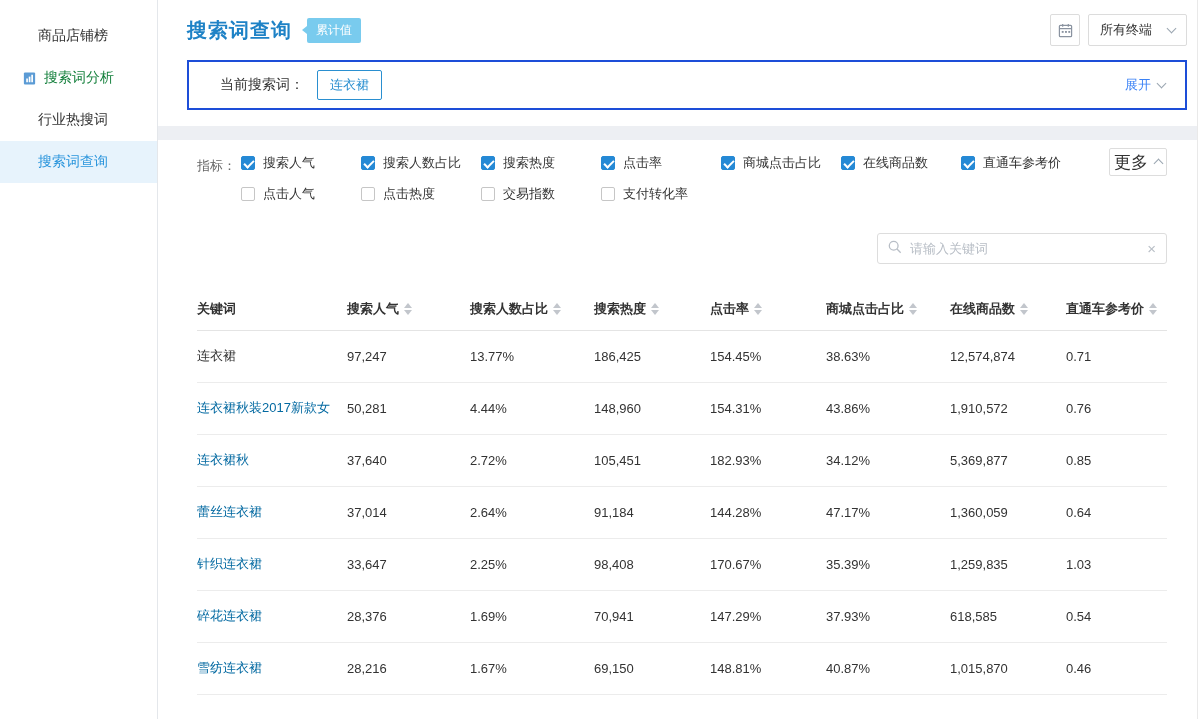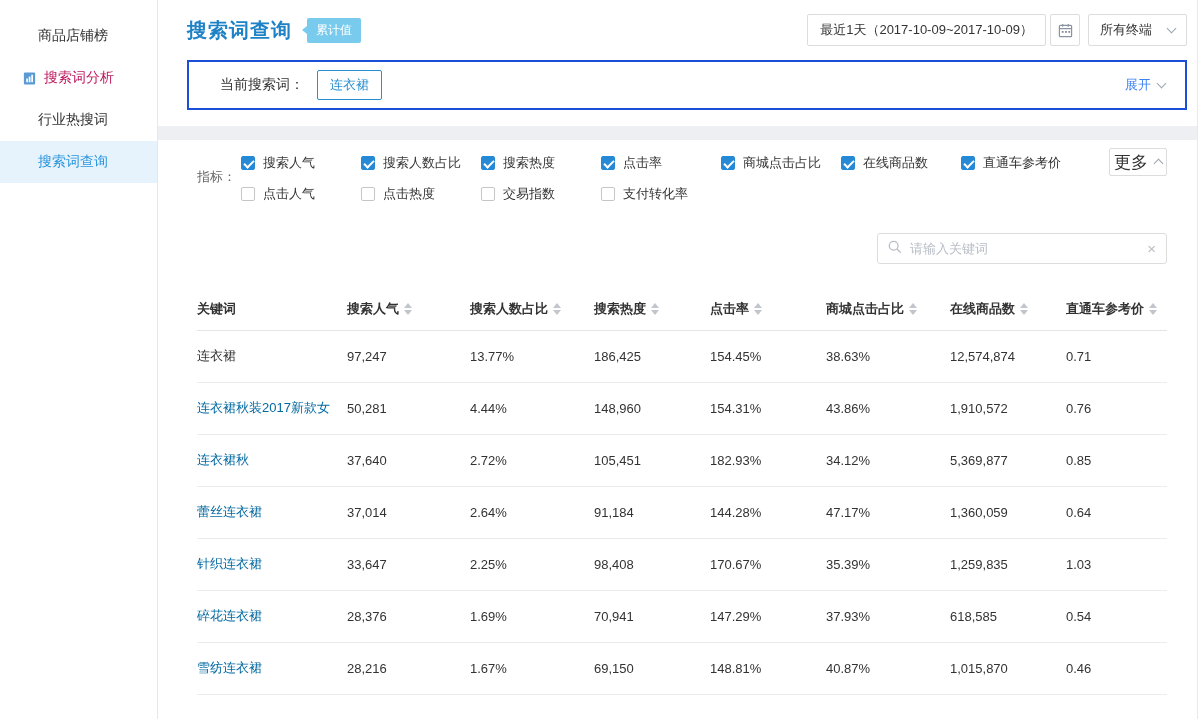--- a/index.html
+++ b/index.html
@@ -6,21 +6,21 @@
   html, body { width: 1204px; height: 719px; overflow: hidden; }
   body {
     font-family: "Liberation Sans", "DejaVu Sans", sans-serif;
     background: #fff; color: #333; font-size: 13px;
   }
   .app { display: flex; width: 100%; height: 100%; }
 
   
   .sidebar { width: 158px; flex-shrink: 0; border-right: 1px solid #e4e7eb; padding-top: 15px; background: #fff; }
   .sb-item { height: 42px; display: flex; align-items: center; padding-left: 38px; font-size: 14px; color: #333; cursor: pointer; }
-  .sb-item.muted { color: #be185d; padding-left: 22px; gap: 7px; }
+  .sb-item.muted { color: #15803d; padding-left: 22px; gap: 7px; }
   .sb-item.active { background: #e7f3fc; color: #2a95dc; }
   .sb-icon { width: 15px; height: 15px; display: inline-flex; flex-shrink: 0; }
 
   
   .main { flex: 1; position: relative; padding: 0 17px 0 29px; background: #fff; }
 
   .topbar { height: 60px; display: flex; align-items: center; justify-content: space-between; }
   .title-wrap { display: flex; align-items: center; }
   .page-title { font-size: 20px; font-weight: bold; color: #1e82c6; letter-spacing: 1px; }
   .badge { position: relative; margin-left: 15px; background: #79cbee; color: #fff; font-size: 12px; padding: 4px 9px; border-radius: 2px; }
@@ -38,21 +38,21 @@
   .filter-card { border: 2px solid #1d4ed8; height: 50px; display: flex; align-items: center; padding: 0 20px 0 31px; }
   .ft-label { font-size: 14px; color: #333; }
   .term-chip { margin-left: 13px; border: 1px solid #2a8fd0; color: #2a8fd0; font-size: 13px; padding: 5px 12px; border-radius: 2px; background: #fff; cursor: pointer; }
   .expand { margin-left: auto; display: flex; align-items: center; gap: 7px; color: #3b82f6; font-size: 13px; cursor: pointer; }
 
   .gray-strip { height: 14px; background: #edeff3; margin: 16px -17px 0 -29px; }
 
   
   .content { padding: 0 20px 0 10px; }
   .indicators { position: relative; display: flex; padding-top: 14px; }
-  .ind-label { font-size: 13px; color: #666; width: 44px; margin-top: 14px; flex-shrink: 0; }
+  .ind-label { font-size: 13px; color: #666; width: 44px; margin-top: 3px; flex-shrink: 0; }
   .ind-rows { display: flex; flex-direction: column; gap: 13px; }
   .ind-row { display: grid; grid-template-columns: repeat(7, 120px); }
   .ind-item { display: flex; align-items: center; gap: 8px; font-size: 13px; color: #333; cursor: pointer; }
   .cb { width: 14px; height: 14px; border: 1px solid #c6c6c6; border-radius: 2px; background: #fff; position: relative; flex-shrink: 0; }
   .cb.checked { background: #2589d5; border-color: #2589d5; }
   .cb.checked::after { content: ""; position: absolute; left: 4px; top: 1px; width: 4px; height: 8px;
     border: solid #fff; border-width: 0 2px 2px 0; transform: rotate(45deg); }
   .more-btn { position: absolute; right: 0; top: 8px; height: 28px; width: 58px; border: 1px solid #ddd; border-radius: 2px;
     background: #fff; display: flex; align-items: center; justify-content: center; gap: 7px; font-size: 17px; color: #333; cursor: pointer; }
 
@@ -108,23 +108,20 @@
   </aside>
 
   <main class="main">
 
     <div class="topbar">
       <div class="title-wrap">
         <h1 class="page-title">搜索词查询</h1>
         <span class="badge">累计值</span>
       </div>
       <div class="topbar-right">
-        <div class="box date-box">
-          <span>最近1天（2017-10-09~2017-10-09）</span>
-        </div>
         <div class="box cal-box">
           <span class="sb-icon">
             <svg width="15" height="15" viewBox="0 0 16 16">
                 <rect x="1.5" y="2.5" width="13" height="12" rx="1" fill="none" stroke="#8a93a0" stroke-width="1.3"></rect>
                 <line x1="1.5" y1="6" x2="14.5" y2="6" stroke="#8a93a0" stroke-width="1.3"></line>
                 <line x1="5" y1="1" x2="5" y2="4" stroke="#8a93a0" stroke-width="1.3"></line>
                 <line x1="11" y1="1" x2="11" y2="4" stroke="#8a93a0" stroke-width="1.3"></line>
                 <rect x="4" y="8.5" width="2" height="2" fill="#8a93a0"></rect>
                 <rect x="7.5" y="8.5" width="2" height="2" fill="#8a93a0"></rect>
                 <rect x="11" y="8.5" width="2" height="2" fill="#8a93a0"></rect>

